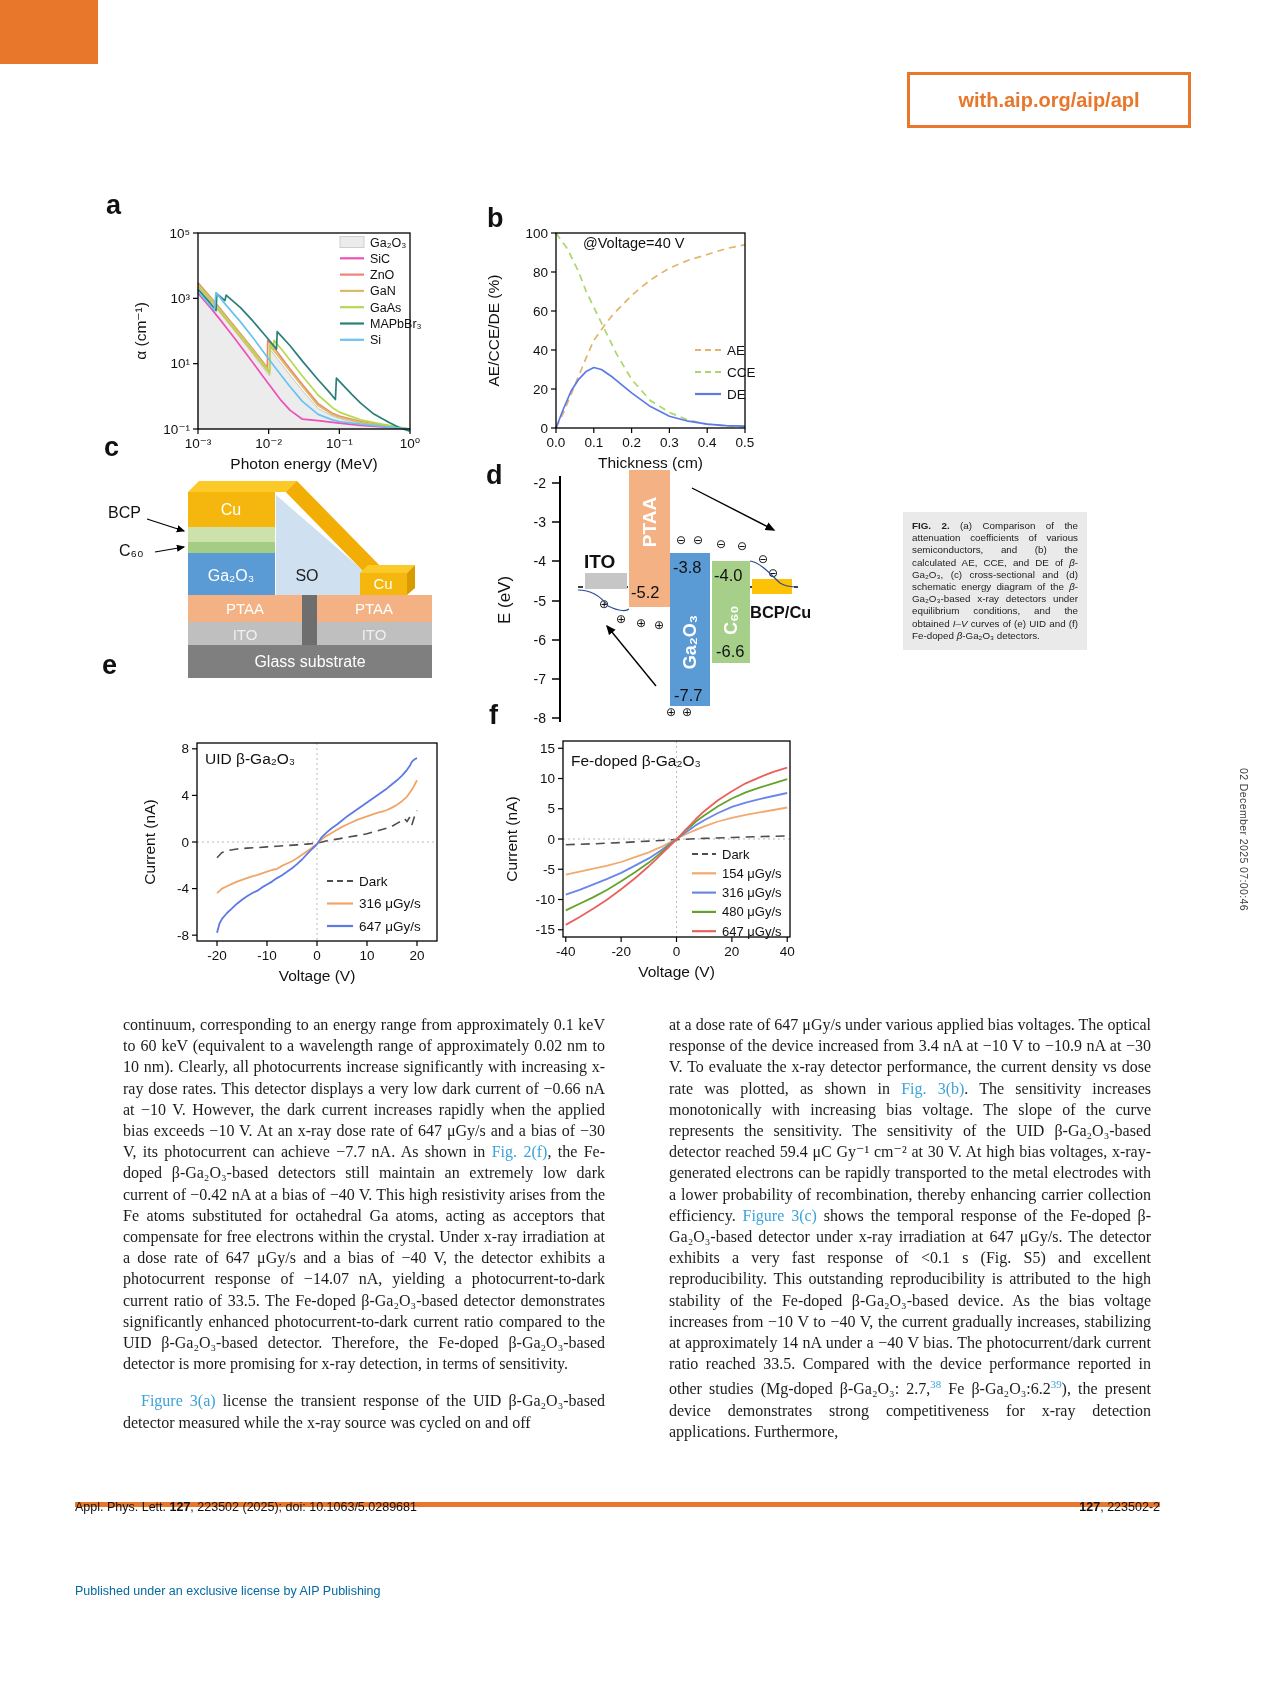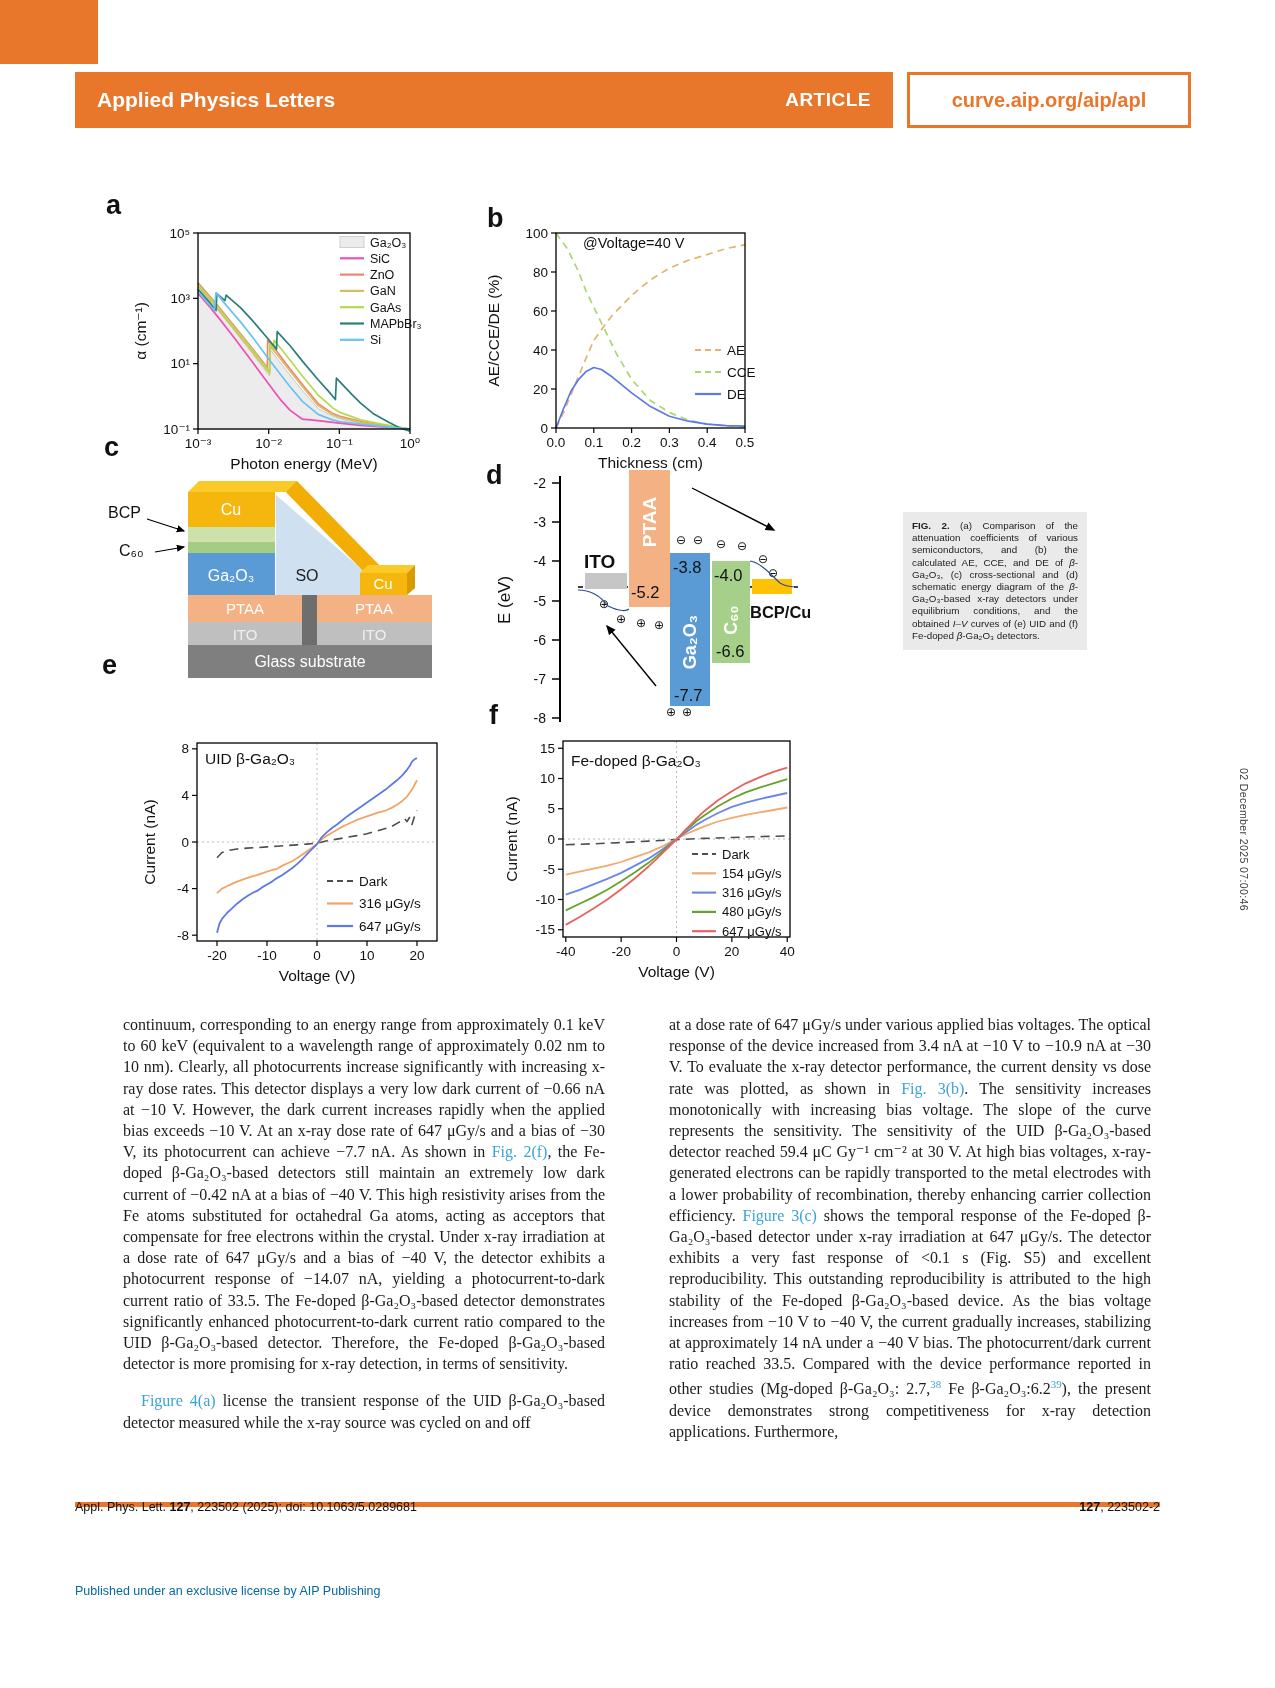--- a/index.html
+++ b/index.html
@@ -39,26 +39,22 @@
   .footer-line1{left:75px;top:1500px;width:1085px;display:flex;justify-content:space-between;
                 font-size:12.5px;color:#111;}
   .footer-line2{left:75px;top:1584px;font-size:12.5px;color:#0369a1;}
 </style>
 </head>
 <body>
 
 <div class="page">
 
   <div class="abs corner-square"></div>
-  <div class="abs header-bar">
-    <span class="journal-title">Applied Physics Letters</span>
-    <span class="article-label">ARTICLE</span>
-  </div>
   <div class="abs url-box">
-    <span>curve.aip.org/aip/apl</span>
+    <span>with.aip.org/aip/apl</span>
   </div>
 
   <div class="abs panel-letter" style="left:106px;top:190px">a</div>
   <div class="abs panel-letter" style="left:487px;top:203px">b</div>
   <div class="abs panel-letter" style="left:104px;top:432px">c</div>
   <div class="abs panel-letter" style="left:486px;top:460px">d</div>
   <div class="abs panel-letter" style="left:102px;top:650px">e</div>
   <div class="abs panel-letter" style="left:489px;top:700px">f</div>
 
   <svg id="chart-a" class="abs" style="left:100px;top:188px" width="340" height="300">
@@ -326,21 +322,21 @@
     <line x1="176" y1="246" x2="127" y2="186" stroke="#000" stroke-width="1.4" marker-end="url(#ah-d)"></line>
     <path d="M98,150 C112,150 122,158 128,166" stroke="#2a4d8f" stroke-width="1.2" fill="none"></path>
     <path d="M128,166 C140,172 147,171 149,169" stroke="#2a4d8f" stroke-width="1.2" fill="none"></path>
     <path d="M270,121 C282,123 292,136 300,143 C306,147 312,147 318,147" stroke="#2a4d8f" stroke-width="1.2" fill="none"></path>
   </svg>
 
   <div class="abs caption-box"><span class="rt-b">FIG. 2. </span><span>(a) Comparison of the attenuation coefficients of various semiconductors, and (b) the calculated AE, CCE, and DE of </span><span class="rt-i">β</span><span>-Ga₂O₃, (c) cross-sectional and (d) schematic energy diagram of the </span><span class="rt-i">β</span><span>-Ga₂O₃-based x-ray detectors under equilibrium conditions, and the obtained </span><span class="rt-i">I–V</span><span> curves of (e) UID and (f) Fe-doped </span><span class="rt-i">β</span><span>-Ga₂O₃ detectors.</span></div>
 
   <div class="abs col col-left">
     <p class="para"><span>continuum, corresponding to an energy range from approximately 0.1 keV to 60 keV (equivalent to a wavelength range of approximately 0.02 nm to 10 nm). Clearly, all photocurrents increase significantly with increasing x-ray dose rates. This detector displays a very low dark current of −0.66 nA at −10 V. However, the dark current increases rapidly when the applied bias exceeds −10 V. At an x-ray dose rate of 647 μGy/s and a bias of −30 V, its photocurrent can achieve −7.7 nA. As shown in </span><span class="rt-link">Fig. 2(f)</span><span>, the Fe-doped β-Ga₂O₃-based detectors still maintain an extremely low dark current of −0.42 nA at a bias of −40 V. This high resistivity arises from the Fe atoms substituted for octahedral Ga atoms, acting as acceptors that compensate for free electrons within the crystal. Under x-ray irradiation at a dose rate of 647 μGy/s and a bias of −40 V, the detector exhibits a photocurrent response of −14.07 nA, yielding a photocurrent-to-dark current ratio of 33.5. The Fe-doped β-Ga₂O₃-based detector demonstrates significantly enhanced photocurrent-to-dark current ratio compared to the UID β-Ga₂O₃-based detector. Therefore, the Fe-doped β-Ga₂O₃-based detector is more promising for x-ray detection, in terms of sensitivity.</span></p>
-    <p class="para indent"><span class="rt-link">Figure 4(a)</span><span> license the transient response of the UID β-Ga₂O₃-based detector measured while the x-ray source was cycled on and off</span></p>
+    <p class="para indent"><span class="rt-link">Figure 3(a)</span><span> license the transient response of the UID β-Ga₂O₃-based detector measured while the x-ray source was cycled on and off</span></p>
   </div>
   <div class="abs col col-right">
     <p class="para"><span>at a dose rate of 647 μGy/s under various applied bias voltages. The optical response of the device increased from 3.4 nA at −10 V to −10.9 nA at −30 V. To evaluate the x-ray detector performance, the current density vs dose rate was plotted, as shown in </span><span class="rt-link">Fig. 3(b)</span><span>. The sensitivity increases monotonically with increasing bias voltage. The slope of the curve represents the sensitivity. The sensitivity of the UID β-Ga₂O₃-based detector reached 59.4 μC Gy⁻¹ cm⁻² at 30 V. At high bias voltages, x-ray-generated electrons can be rapidly transported to the metal electrodes with a lower probability of recombination, thereby enhancing carrier collection efficiency. </span><span class="rt-link">Figure 3(c)</span><span> shows the temporal response of the Fe-doped β-Ga₂O₃-based detector under x-ray irradiation at 647 μGy/s. The detector exhibits a very fast response of &lt;0.1 s (Fig. S5) and excellent reproducibility. This outstanding reproducibility is attributed to the high stability of the Fe-doped β-Ga₂O₃-based device. As the bias voltage increases from −10 V to −40 V, the current gradually increases, stabilizing at approximately 14 nA under a −40 V bias. The photocurrent/dark current ratio reached 33.5. Compared with the device performance reported in other studies (Mg-doped β-Ga₂O₃: 2.7,</span><span class="rt-suplink">38</span><span> Fe β-Ga₂O₃:6.2</span><span class="rt-suplink">39</span><span>), the present device demonstrates strong competitiveness for x-ray detection applications. Furthermore,</span></p>
   </div>
 
   <div class="abs datestamp">02 December 2025 07:00:46</div>
 
   <div class="abs footer-divider"></div>
   <div class="abs footer-line1">
     <span><span>Appl. Phys. Lett. </span><span class="rt-b">127</span><span>, 223502 (2025); doi: 10.1063/5.0289681</span></span>

